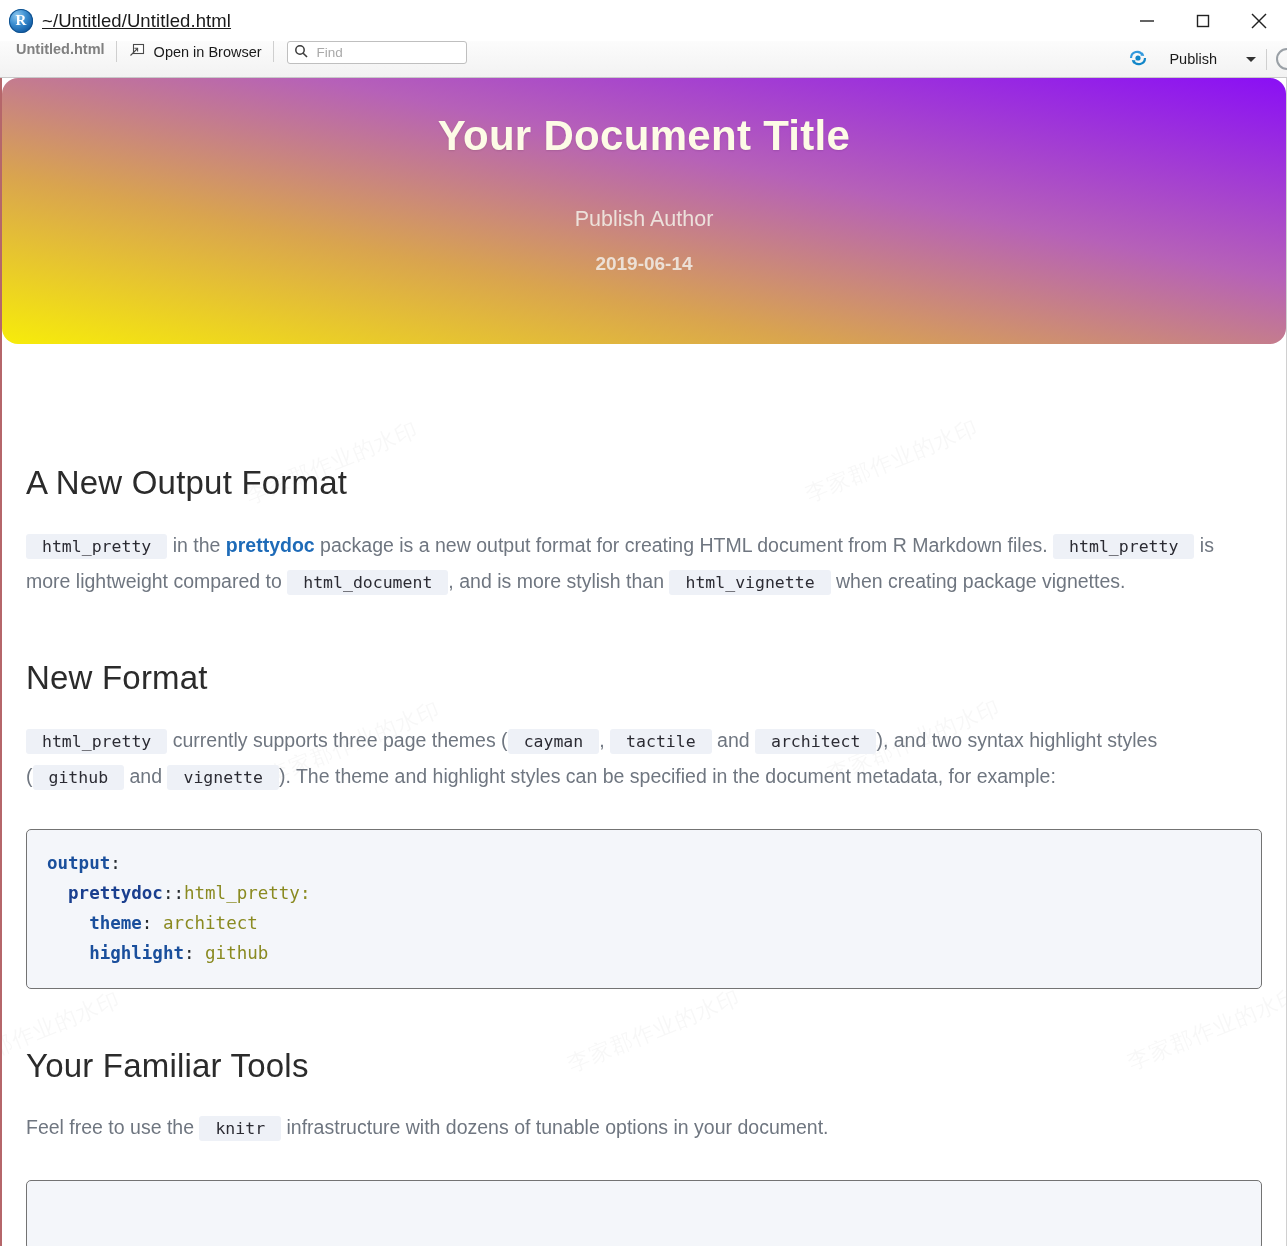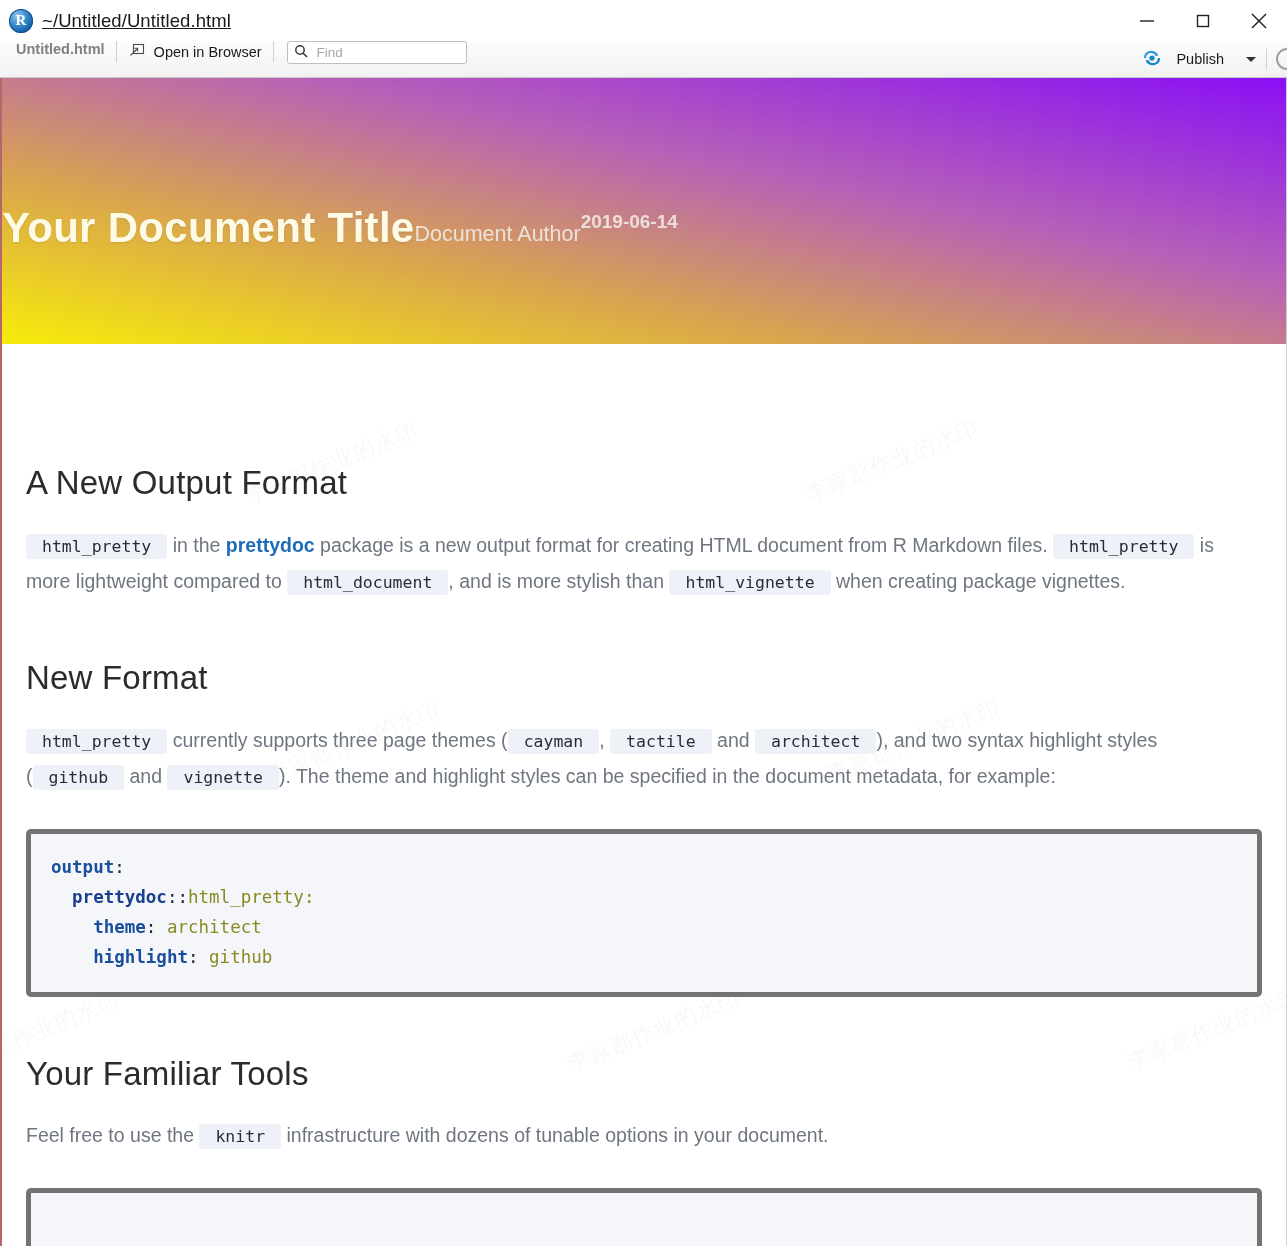--- a/index.html
+++ b/index.html
@@ -85,21 +85,21 @@
     border: none; outline: none; background: transparent;
     font-size: 13.5px; color: #ec4899; width: 100%;
     font-family: "Liberation Sans", sans-serif;
   }
   .find-input::placeholder { color: #a9a9a9; }
   .toolbar-right {
     position: absolute; right: 0; top: 0; height: 100%;
     display: flex; align-items: center; padding-right: 0;
   }
   .publish-btn {
-    display: flex; align-items: center; gap: 14px;
+    display: flex; align-items: center; gap: 21px;
     font-size: 14.5px; color: #1a1a1a; cursor: default;
   }
   .caret-down {
     width: 0; height: 0;
     border-left: 5px solid transparent; border-right: 5px solid transparent;
     border-top: 5px solid #333; margin-left: 8px;
   }
   .gear-cut {
     width: 22px; height: 22px; border-radius: 50%;
     border: 2px solid #9aa0a6;
@@ -116,22 +116,23 @@
     border-left: 2px solid #b5666a;
     border-right: 1px solid #d0d0d0;
   }
 
   
   .banner {
     height: 266px;
     position: relative;
     background:
       linear-gradient(to top right, #f7ec0a 0%, #d9a44f 32%, #b661b8 62%, #8a0ff5 100%);
-    display: flex; 
+    display: flex; flex-direction: column;
     align-items: center;
+    border-radius: 16px;
   }
   .banner h1 {
     margin: 0; padding: 0;
     font-size: 42px; font-weight: bold;
     color: #fdfbe6;
     letter-spacing: 0.3px;
     margin-top: 34px;
     text-shadow: 0 1px 2px rgba(0,0,0,0.10);
   }
   .banner .author {
@@ -201,21 +202,21 @@
   }
   a.pkg {
     color: #1e6bb8;
     font-weight: bold;
     text-decoration: none;
   }
 
   pre.codeblock {
     margin: 34px 0 0 0;
     background: #f4f6fa;
-    border: 5px solid #737373;
+    border: 1px solid #737373;
     border-radius: 5px;
     padding: 18px 20px 20px 20px;
     font-family: "DejaVu Sans Mono", monospace;
     font-size: 17.5px;
     line-height: 1.72;
     color: #24292e;
     overflow: hidden;
   }
   pre.codeblock.stub { height: 70px; padding-bottom: 0; }
   .tok-key   { color: #1a4f9c; font-weight: bold; }
@@ -302,21 +303,21 @@
       <div class="gear-cut" style="margin-right:-11px;"></div>
     </div>
   </div>
 
   <div class="doc-viewport">
 
     <div class="banner">
       <div class="banner-title">
         <h1>Your Document Title</h1>
       </div>
-      <div class="author">Document Author</div>
+      <div class="author">Publish Author</div>
       <div class="date">2019-06-14</div>
     </div>
 
     <div class="watermarks">
       <span class="wm" style="left:238px; top:370px;">李家郡作业的水印</span>
       <span class="wm" style="left:798px; top:368px;">李家郡作业的水印</span>
       <span class="wm" style="left:260px; top:650px;">李家郡作业的水印</span>
       <span class="wm" style="left:820px; top:648px;">李家郡作业的水印</span>
       <span class="wm" style="left:-60px; top:940px;">李家郡作业的水印</span>
       <span class="wm" style="left:560px; top:938px;">李家郡作业的水印</span>

